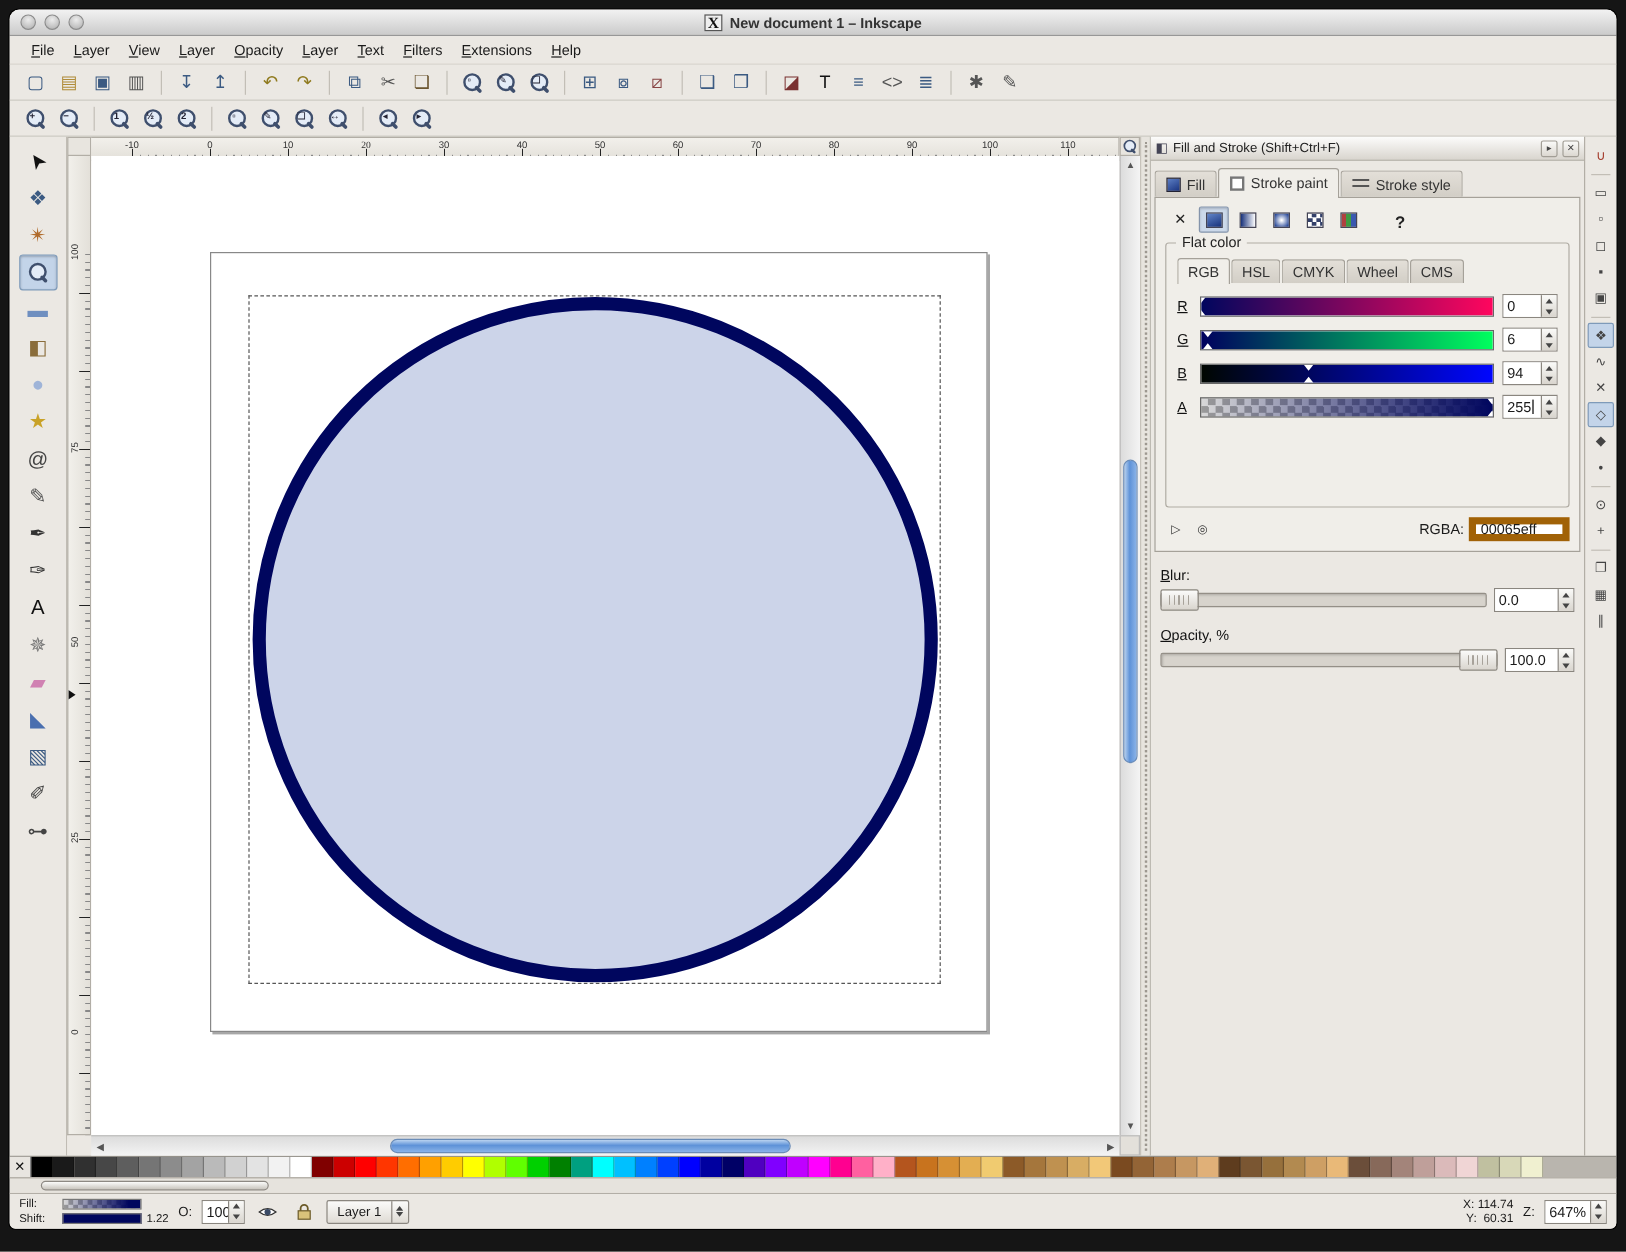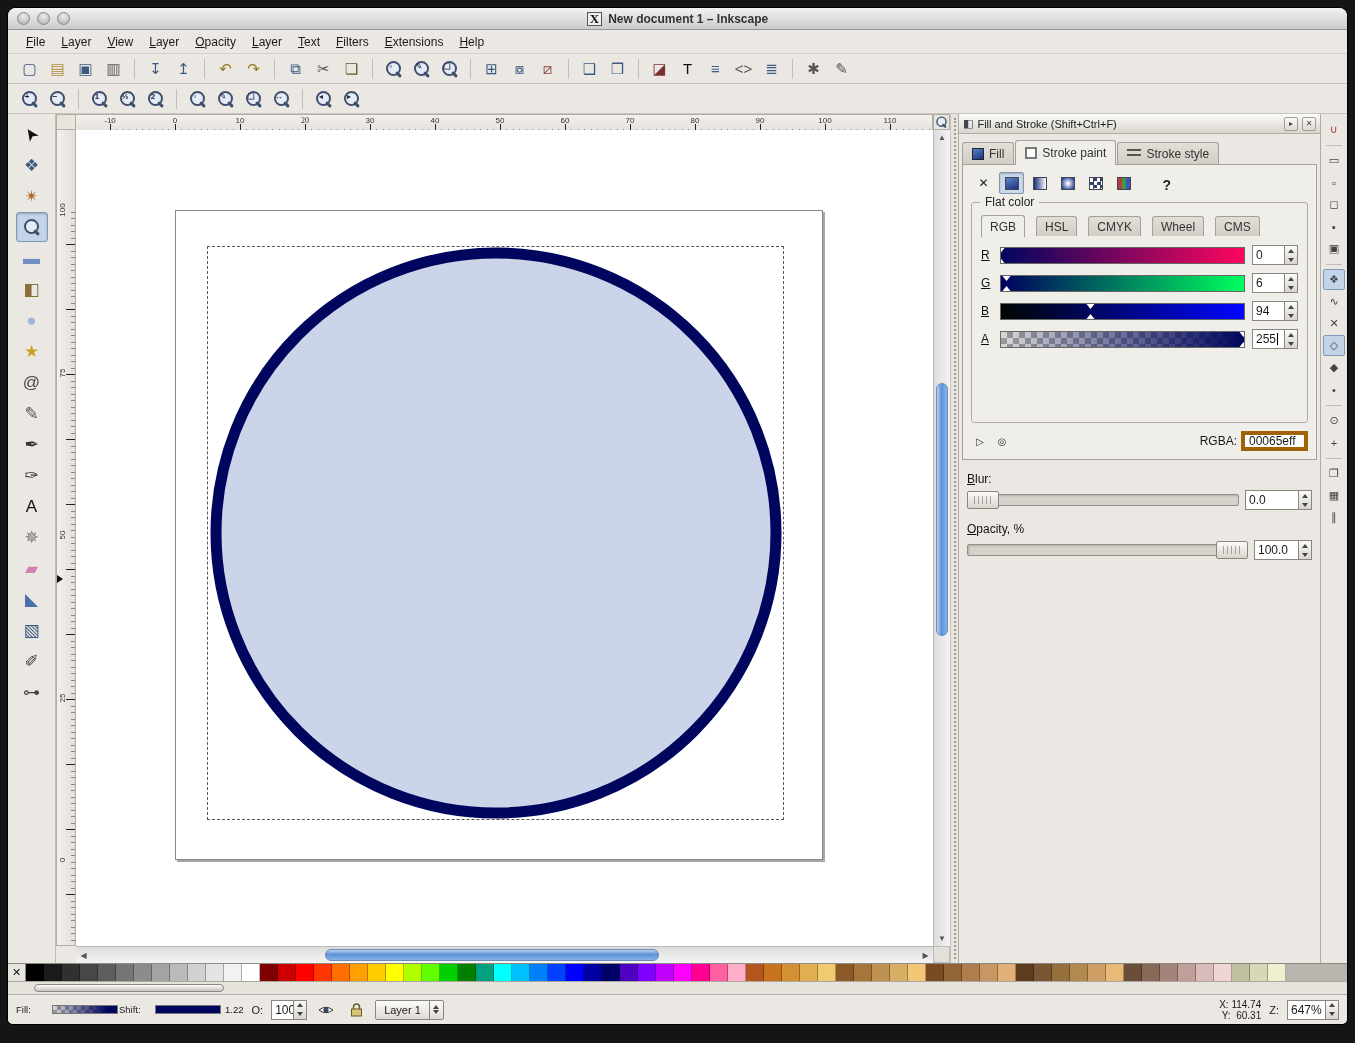--- a/index.html
+++ b/index.html
@@ -83,21 +83,21 @@
   .pic{width:14px;height:13px;border:1px solid #445;display:inline-block}
   .pic-none{border:none;width:auto;height:auto;font-size:12px;color:#222}
   .pic-flat{background:linear-gradient(155deg,#6286ca,#16307a)}
   .pic-linear{background:linear-gradient(90deg,#16307a,#ffffff)}
   .pic-radial{background:radial-gradient(circle,#ffffff 5%,#2a4a9a 85%)}
   .pic-pattern{background:conic-gradient(#33406a 25%,#fff 0 50%,#33406a 0 75%,#fff 0);background-size:7px 7px}
   .pic-swatch{background:linear-gradient(90deg,#b04040 33%,#3f9a42 33% 66%,#3a58b0 66%)}
   .pic-q{border:none;font-weight:bold;font-size:14px;color:#222}
   .groupbox{border:1px solid #b0aca4;border-radius:3px;position:relative;padding:12px 9px 8px;margin-top:6px}
   .gb-legend{position:absolute;top:-8px;left:8px;background:#f0eee9;padding:0 5px;font-size:12px;color:#222}
-  .color-tabs{display:flex;align-items:flex-end;margin-bottom:10px;gap:11px}
+  .color-tabs{display:flex;align-items:flex-end;margin-bottom:10px;gap:1px}
   .ctab{height:20px;padding:0 8px;display:flex;align-items:center;background:linear-gradient(#e3dfd8,#d2cec6);border:1px solid #a5a199;border-bottom:none;border-radius:3px 3px 0 0;font-size:12px;color:#333}
   .ctab.active{background:#f0eee9;height:22px;margin-bottom:-1px;z-index:2;position:relative}
   .ch-row{display:flex;align-items:center;gap:7px;margin-bottom:10px;height:18px}
   .ch-label{width:12px;font-size:12px;text-decoration:underline;color:#111}
   .ch-slider{flex:1;height:17px;position:relative;border:1px solid #666;overflow:hidden;background:#fff}
   .checkerbg{background:conic-gradient(#9a9a9a 25%,#d8d8d8 0 50%,#9a9a9a 0 75%,#d8d8d8 0);background-size:12px 12px}
   .ch-grad{position:absolute;inset:0}
   .ch-marker{position:absolute;top:0;bottom:0;width:9px;transform:translateX(-4.5px)}
   .ch-marker::before{content:"";position:absolute;top:0;left:0;border-left:4.5px solid transparent;border-right:4.5px solid transparent;border-top:5px solid #fff}
   .ch-marker::after{content:"";position:absolute;bottom:0;left:0;border-left:4.5px solid transparent;border-right:4.5px solid transparent;border-bottom:5px solid #fff}
@@ -107,21 +107,21 @@
   .spin-btns{width:13px;display:flex;flex-direction:column;border-left:1px solid #8a867f;background:linear-gradient(#fafaf8,#d9d5ce)}
   .spin-up,.spin-down{flex:1;display:flex;align-items:center;justify-content:center}
   .spin-up::after{content:"";border:3px solid transparent;border-bottom:4px solid #444;margin-top:-3px}
   .spin-down::after{content:"";border:3px solid transparent;border-top:4px solid #444;margin-bottom:-3px}
   .w46{width:46px}.w54{width:67px}.w58{width:58px}.w36{width:36px}.w52{width:52px}
   .gb-filler{height:56px}
   .rgba-row{display:flex;align-items:center;gap:4px;margin-top:8px}
   .mini-btn{width:18px;height:18px;display:flex;align-items:center;justify-content:center;font-size:10px;color:#333;border:1px solid transparent;border-radius:2px}
   .flexsp{flex:1}
   .rgba-label{font-size:12px}
-  .rgba-entry{width:67px;height:20px;border:4px solid #a16207;background:#fff;font-size:12px;padding:2px 4px;display:flex;align-items:center}
+  .rgba-entry{width:84px;height:20px;border:6px solid #a16207;background:#fff;font-size:12px;padding:2px 4px;display:flex;align-items:center}
   .scale-label{font-size:12px;margin:12px 8px 2px;color:#111}
   .scale-label::first-letter{text-decoration:underline}
   .scale-row{display:flex;align-items:center;gap:6px;margin:2px 8px 0}
   .hslider{flex:1;height:18px;position:relative}
   .trough{position:absolute;left:0;right:0;top:3px;bottom:3px;background:#d7d3cc;border:1px solid #948f87;border-radius:2px;box-shadow:inset 1px 1px 2px rgba(0,0,0,.18)}
   .handle{position:absolute;top:0;width:32px;height:18px;background:linear-gradient(#fbfbfa,#d9d5ce);border:1px solid #8a867f;border-radius:2px}
   .handle::before{content:"";position:absolute;inset:4px 6px;background:repeating-linear-gradient(90deg,#a7a29a 0 1px,transparent 1px 4px)}
 
   
   #snapbar{width:27px;background:#ebe8e3;border-left:1px solid #b2aea6;display:flex;flex-direction:column;align-items:center;padding-top:5px}
@@ -132,21 +132,21 @@
   
   #palette-row{height:18px;display:flex;background:#b9b5ae;border-top:1px solid #8d8983}
   #palette-x{width:18px;display:flex;align-items:center;justify-content:center;font-size:11px;background:#e8e5e0;border-right:1px solid #888;color:#111}
   #palette{display:flex;flex:1;overflow:hidden}
   .swatch{width:18px;flex:none;border-right:1px solid rgba(0,0,0,.28)}
   #palette-scroll{height:13px;background:#e6e3dd;border-top:1px solid #aba69e;position:relative}
   .pthumb{position:absolute;left:26px;top:2px;width:190px;height:8px;background:linear-gradient(#fbfbfa,#c9c5be);border:1px solid #8d8983;border-radius:4px}
 
   
   #statusbar{height:30px;display:flex;align-items:center;padding:0 8px;gap:8px;background:#ebe8e3;border-top:1px solid #b2aea6;font-size:11px}
-  #fs-ind{display:flex;flex-direction:row;justify-content:flex-end;gap:1px}
+  #fs-ind{display:flex;flex-direction:column;justify-content:flex-end;gap:1px}
   .fsrow{display:flex;align-items:center;gap:4px;height:11px;font-size:9.5px}
   .fslab{width:32px;text-align:left}
   #fill-swatch{width:66px;height:9px;border:1px solid #777}
   #stroke-swatch{width:66px;height:9px;border:1px solid #777}
   #stroke-w{font-size:9.5px}
   .sb-label{font-size:11px}
   .sb-btn{width:22px;height:20px;display:flex;align-items:center;justify-content:center;border-radius:2px}
   #layer-combo{height:20px;border:1px solid #8a867f;background:linear-gradient(#fbfbfa,#dfdbd4);display:flex;align-items:center;border-radius:2px}
   #layer-combo .lname{padding:0 8px;font-size:11px}
   .combo-arrows{width:14px;height:100%;border-left:1px solid #8a867f;display:flex;flex-direction:column;align-items:center;justify-content:center}

